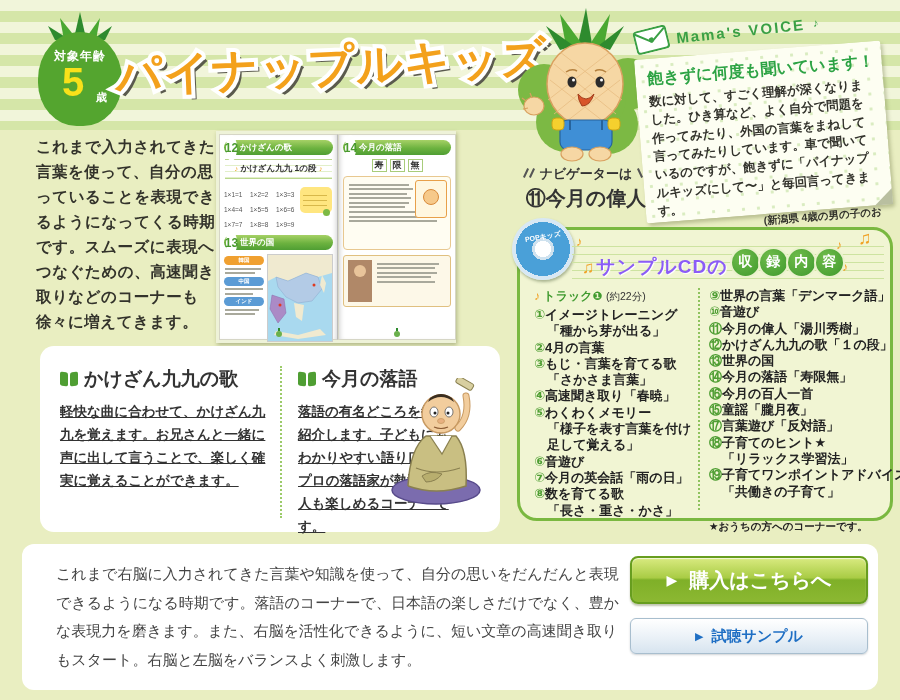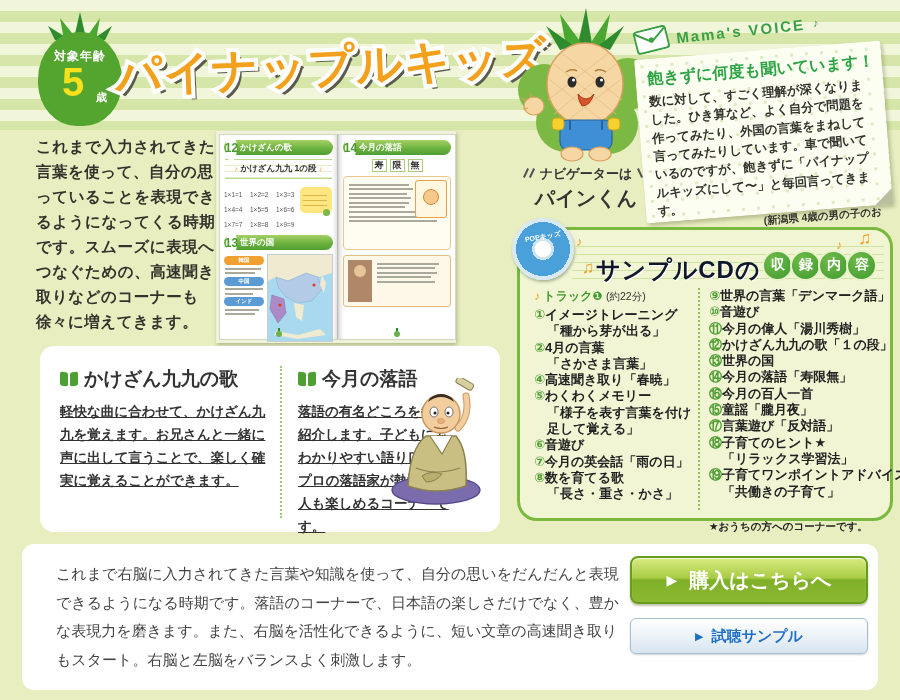--- a/index.html
+++ b/index.html
@@ -99,21 +99,21 @@
   .cdbox{position:absolute;left:517px;top:227px;width:376px;height:294px;box-sizing:border-box;
     border:3px solid #7ab840;border-radius:20px;background:#f1f5d3;}
   .disc{position:absolute;left:-8px;top:-12px;width:62px;height:62px;border-radius:50%;
     background:radial-gradient(circle at 50% 50%,#fff 0 8px,#cfe2ef 8px 11px,#4aa0d8 11px 27px,#d8e8f4 27px 31px);
     box-shadow:1px 2px 3px rgba(60,80,40,.4);}
   .disc .dl{position:absolute;left:0;top:14px;width:62px;text-align:center;color:#fff;font-size:7px;
     font-weight:bold;transform:rotate(-10deg);}
   .staff{position:absolute;left:52px;top:16px;width:312px;height:33px;
     background:repeating-linear-gradient(180deg,#cde3a0 0 1px,transparent 1px 8px);}
   .cdhead{position:absolute;left:76px;top:14px;display:flex;align-items:center;}
-  .cdhead .plain{font-size:24px;font-weight:bold;color:#0f172a;letter-spacing:1px;text-shadow:1px 1px 0 #fff;margin-top:10px;}
+  .cdhead .plain{font-size:19px;font-weight:bold;color:#8b5cf6;letter-spacing:1px;text-shadow:1px 1px 0 #fff;margin-top:10px;}
   .badgechars{display:flex;margin-left:5px;}
   .badge-char{width:27px;height:27px;border-radius:50%;background:radial-gradient(circle at 35% 30%,#6fbb4a,#3f9a2e);
     color:#fff;font-size:14px;font-weight:bold;display:flex;align-items:center;justify-content:center;
     margin-left:-3px;border:2px solid #eaf2cc;}
   .cdnote{position:absolute;color:#f0a125;font-weight:bold;}
   .tracks{position:absolute;left:14px;top:58px;right:10px;bottom:8px;display:flex;}
   .tcol{width:164px;flex:0 0 auto;}
   .tcol2{flex:1;border-left:2px dotted #8fc25e;padding-left:9px;}
   .thead{font-size:12px;margin-bottom:2px;white-space:nowrap;}
   .thead .tn{color:#f0a125;font-weight:bold;}
@@ -213,21 +213,21 @@
     <line x1="86" y1="118" x2="86" y2="128" stroke="#26639c" stroke-width="2"></line>
     <ellipse cx="56" cy="152" rx="11" ry="7" fill="#f6d7a4" stroke="#d9a05f" stroke-width="1.2"></ellipse>
     <ellipse cx="84" cy="152" rx="11" ry="7" fill="#f6d7a4" stroke="#d9a05f" stroke-width="1.2"></ellipse>
   </g>
 </svg>
 
 <div class="navigator">
   <span class="nav-slash"></span><span class="nav-slash"></span>
   <span class="nav1">ナビゲーターは</span>
   <span class="nav-slash r"></span><span class="nav-slash r"></span>
-  <div class="nav2">パインくん</div>
+  <div class="nav2">⑪今月の偉人</div>
 </div>
 
 <div class="mv-label">
   <svg width="34" height="24" viewBox="0 0 34 24" style="transform:rotate(-8deg)">
     <rect x="1" y="1" width="32" height="22" rx="3" fill="#fff" stroke="#3aa045" stroke-width="2"></rect>
     <path d="M2,3 L17,14 L32,3" fill="none" stroke="#3aa045" stroke-width="2"></path>
     <circle cx="17" cy="12" r="2.5" fill="#3aa045"></circle>
   </svg>
   <span class="txt">Mama's VOICE</span>
   <span class="note">♪</span>
@@ -358,20 +358,21 @@
     <div class="tcol">
       <div class="thead">
         <span class="tn">♪</span>
         <span class="tl">トラック❶</span>
         <span class="td">(約22分)</span>
       </div>
       <div>
           <div class="track-line">①イメージトレーニング</div>
           <div class="track-line indent">　「種から芽が出る」</div>
           <div class="track-line">②4月の言葉</div>
+          <div class="track-line">③もじ・言葉を育てる歌</div>
           <div class="track-line indent">　「さかさま言葉」</div>
           <div class="track-line">④高速聞き取り「春暁」</div>
           <div class="track-line">⑤わくわくメモリー</div>
           <div class="track-line indent">　「様子を表す言葉を付け</div>
           <div class="track-line indent">　足して覚える」</div>
           <div class="track-line">⑥音遊び</div>
           <div class="track-line">⑦今月の英会話「雨の日」</div>
           <div class="track-line">⑧数を育てる歌</div>
           <div class="track-line indent">　「長さ・重さ・かさ」</div>
         </div>

